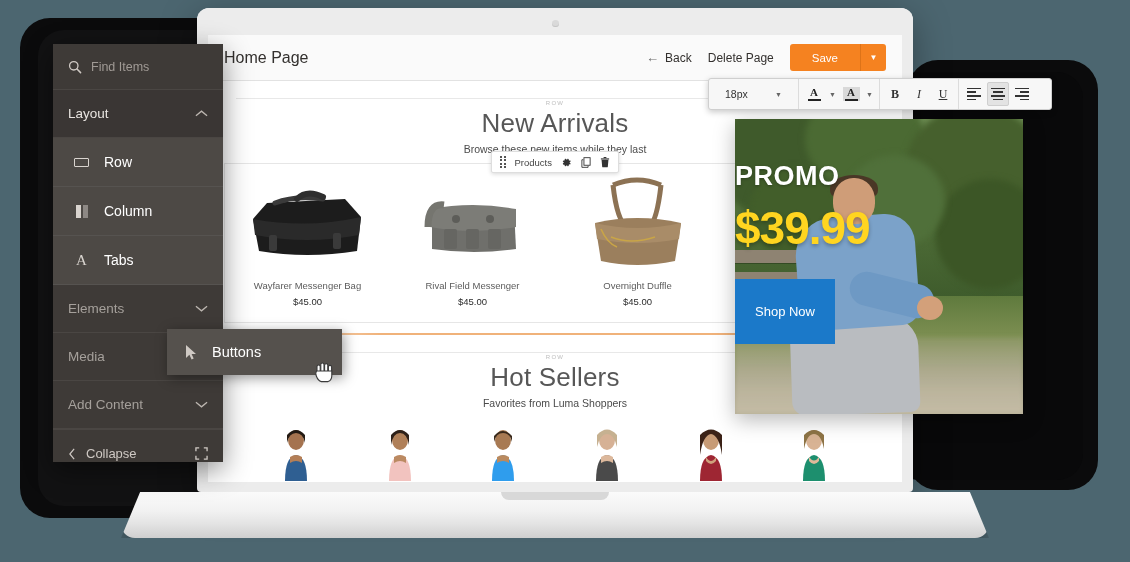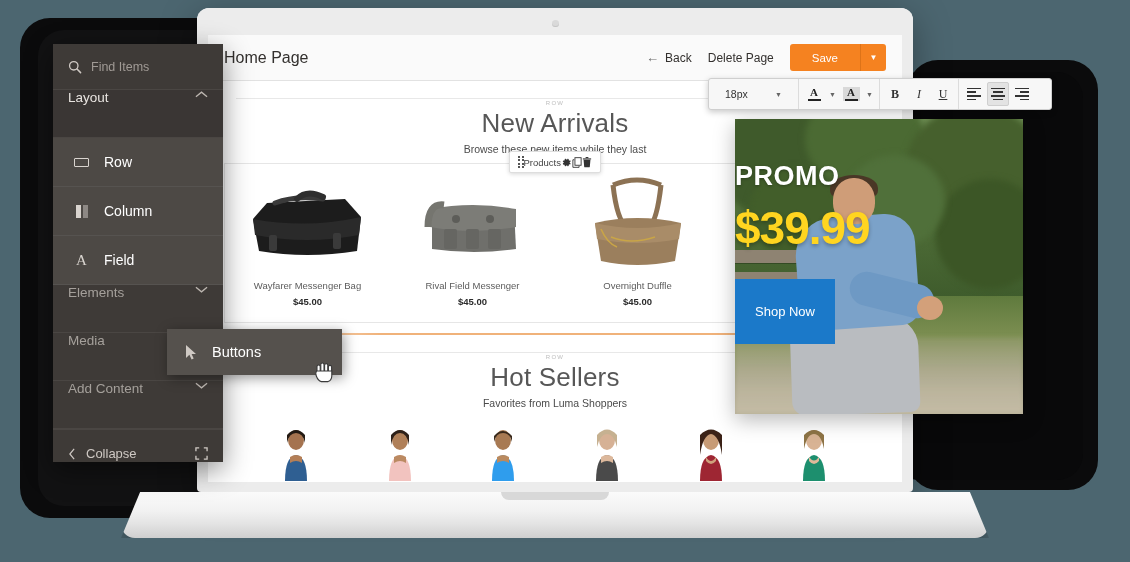--- a/index.html
+++ b/index.html
@@ -65,32 +65,32 @@
   .rowtag{ position:relative; text-align:center; height:14px; margin-top:10px; }
   .rowtag:before{ content:""; position:absolute; left:14px; right:14px; top:7px; height:1px; background:#e8e8e8; }
   .rowtag span{ position:relative; background:#fff; padding:0 9px; font-size:6px; letter-spacing:1.2px;
                 color:#bdbdbd; text-transform:uppercase; }
   .sec-title{ text-align:center; font-size:26px; color:#575757; font-weight:300; letter-spacing:.2px; margin-top:3px; }
   .sec-sub{ text-align:center; font-size:10.5px; color:#4b4b4b; margin-top:4px; }
 
   .elem-toolbar{
     position:absolute; left:50%; transform:translateX(-50%); top:60px;
     background:#fff; border:1px solid #dedede; box-shadow:0 1px 4px rgba(0,0,0,.16);
-    height:22px; display:flex; align-items:center; padding:0 8px; z-index:6; border-radius:2px;
+    height:22px; display:flex; align-items:center; padding:0 8px; gap:9px; z-index:6; border-radius:2px;
   }
   .elem-toolbar .lbl{ font-size:9.5px; color:#444; }
   .grip{ display:grid; grid-template-columns:2px 2px; gap:1.5px; }
   .grip i{ width:2px; height:2px; background:#555; display:block; }
 
   .prodbox{ position:relative; border:1px solid #e6e6e6; margin:8px 2px 0; height:160px;
             display:flex; align-items:flex-start; }
   .prod{ flex:1; text-align:center; padding-top:12px; }
   .prod .imgwrap{ height:96px; display:flex; align-items:center; justify-content:center; }
   .prod .pname{ font-size:9.5px; color:#5c5c5c; margin-top:8px; }
-  .prod .pprice{ font-size:9.5px; color:#2b2b2b; font-weight:bold; margin-top:5px; }
+  .prod .pprice{ font-size:9.5px; color:#2b2b2b; font-weight:normal; margin-top:5px; }
 
   .divider-orange{ height:2px; background:linear-gradient(90deg,#fff,#f0b27a 25%,#f0b27a 75%,#fff); margin-top:10px; }
 
   .models{ display:flex; margin-top:12px; padding:0 22px; }
   .model{ flex:1; display:flex; justify-content:center; align-items:flex-end; height:60px; }
 
   
   .fmtbar{
     position:absolute; left:708px; top:78px; width:344px; height:32px; z-index:30;
     background:#f7f7f7; border:1px solid #cfcfcf; border-radius:3px;
@@ -148,21 +148,21 @@
             padding:25px 20px; cursor:pointer; }
 
   
   .sidebar{
     position:absolute; left:53px; top:44px; width:170px; height:418px;
     background:#3e3a37; z-index:40; box-shadow:0 8px 26px rgba(0,0,0,.45);
   }
   .sb-search{ height:46px; display:flex; align-items:center; gap:9px; padding:0 15px;
               border-bottom:1px solid #4a4643; }
   .sb-search .ph{ color:#a09a95; font-size:12.5px; }
-  .sb-group{ height:48px; display:flex; padding:0 15px; color:#e8e4e0;
+  .sb-group{ height:48px; display:flex; align-items:center; padding:0 15px; color:#e8e4e0;
              font-size:13.5px; border-bottom:1px solid #4a4643; cursor:pointer; }
   .sb-group.open{ background:#3a3634; }
   .sb-group .cv{ margin-left:auto; font-size:11px; color:#bdb7b1; }
   .sb-group.muted{ color:#a5a09b; }
   .sb-item{ height:49px; display:flex; align-items:center; gap:14px; padding:0 15px 0 20px;
             background:#4d4945; color:#fff; font-size:14px; border-bottom:1px solid #565350; cursor:pointer; }
   .sb-item .ic{ width:17px; display:flex; justify-content:center; color:#d9d4cf; }
   .sb-collapse{ height:48px; display:flex; align-items:center; gap:10px; padding:0 15px;
                 color:#cfc9c4; font-size:13px; border-top:1px solid #4a4643; cursor:pointer; }
   .sb-collapse .exp{ margin-left:auto; }
@@ -510,21 +510,21 @@
           <span class="icon-col">
             <i></i>
             <i class="b"></i>
           </span>
         </span>
       <span>Column</span>
     </div>
 
     <div class="sb-item">
       <span class="ic" style="font-family:'Liberation Serif',serif;font-size:15px;color:#d9d4cf;">A</span>
-      <span>Field</span>
+      <span>Tabs</span>
     </div>
 
     <div class="sb-group muted">
       <span>Elements</span>
       <span class="cv">
         <svg width="13" height="9" viewBox="0 0 14 9">
             <path d="M1 2 L7 7 L13 2" fill="none" stroke="#bdb7b1" stroke-width="1.4"></path>
           </svg>
       </span>
     </div>

